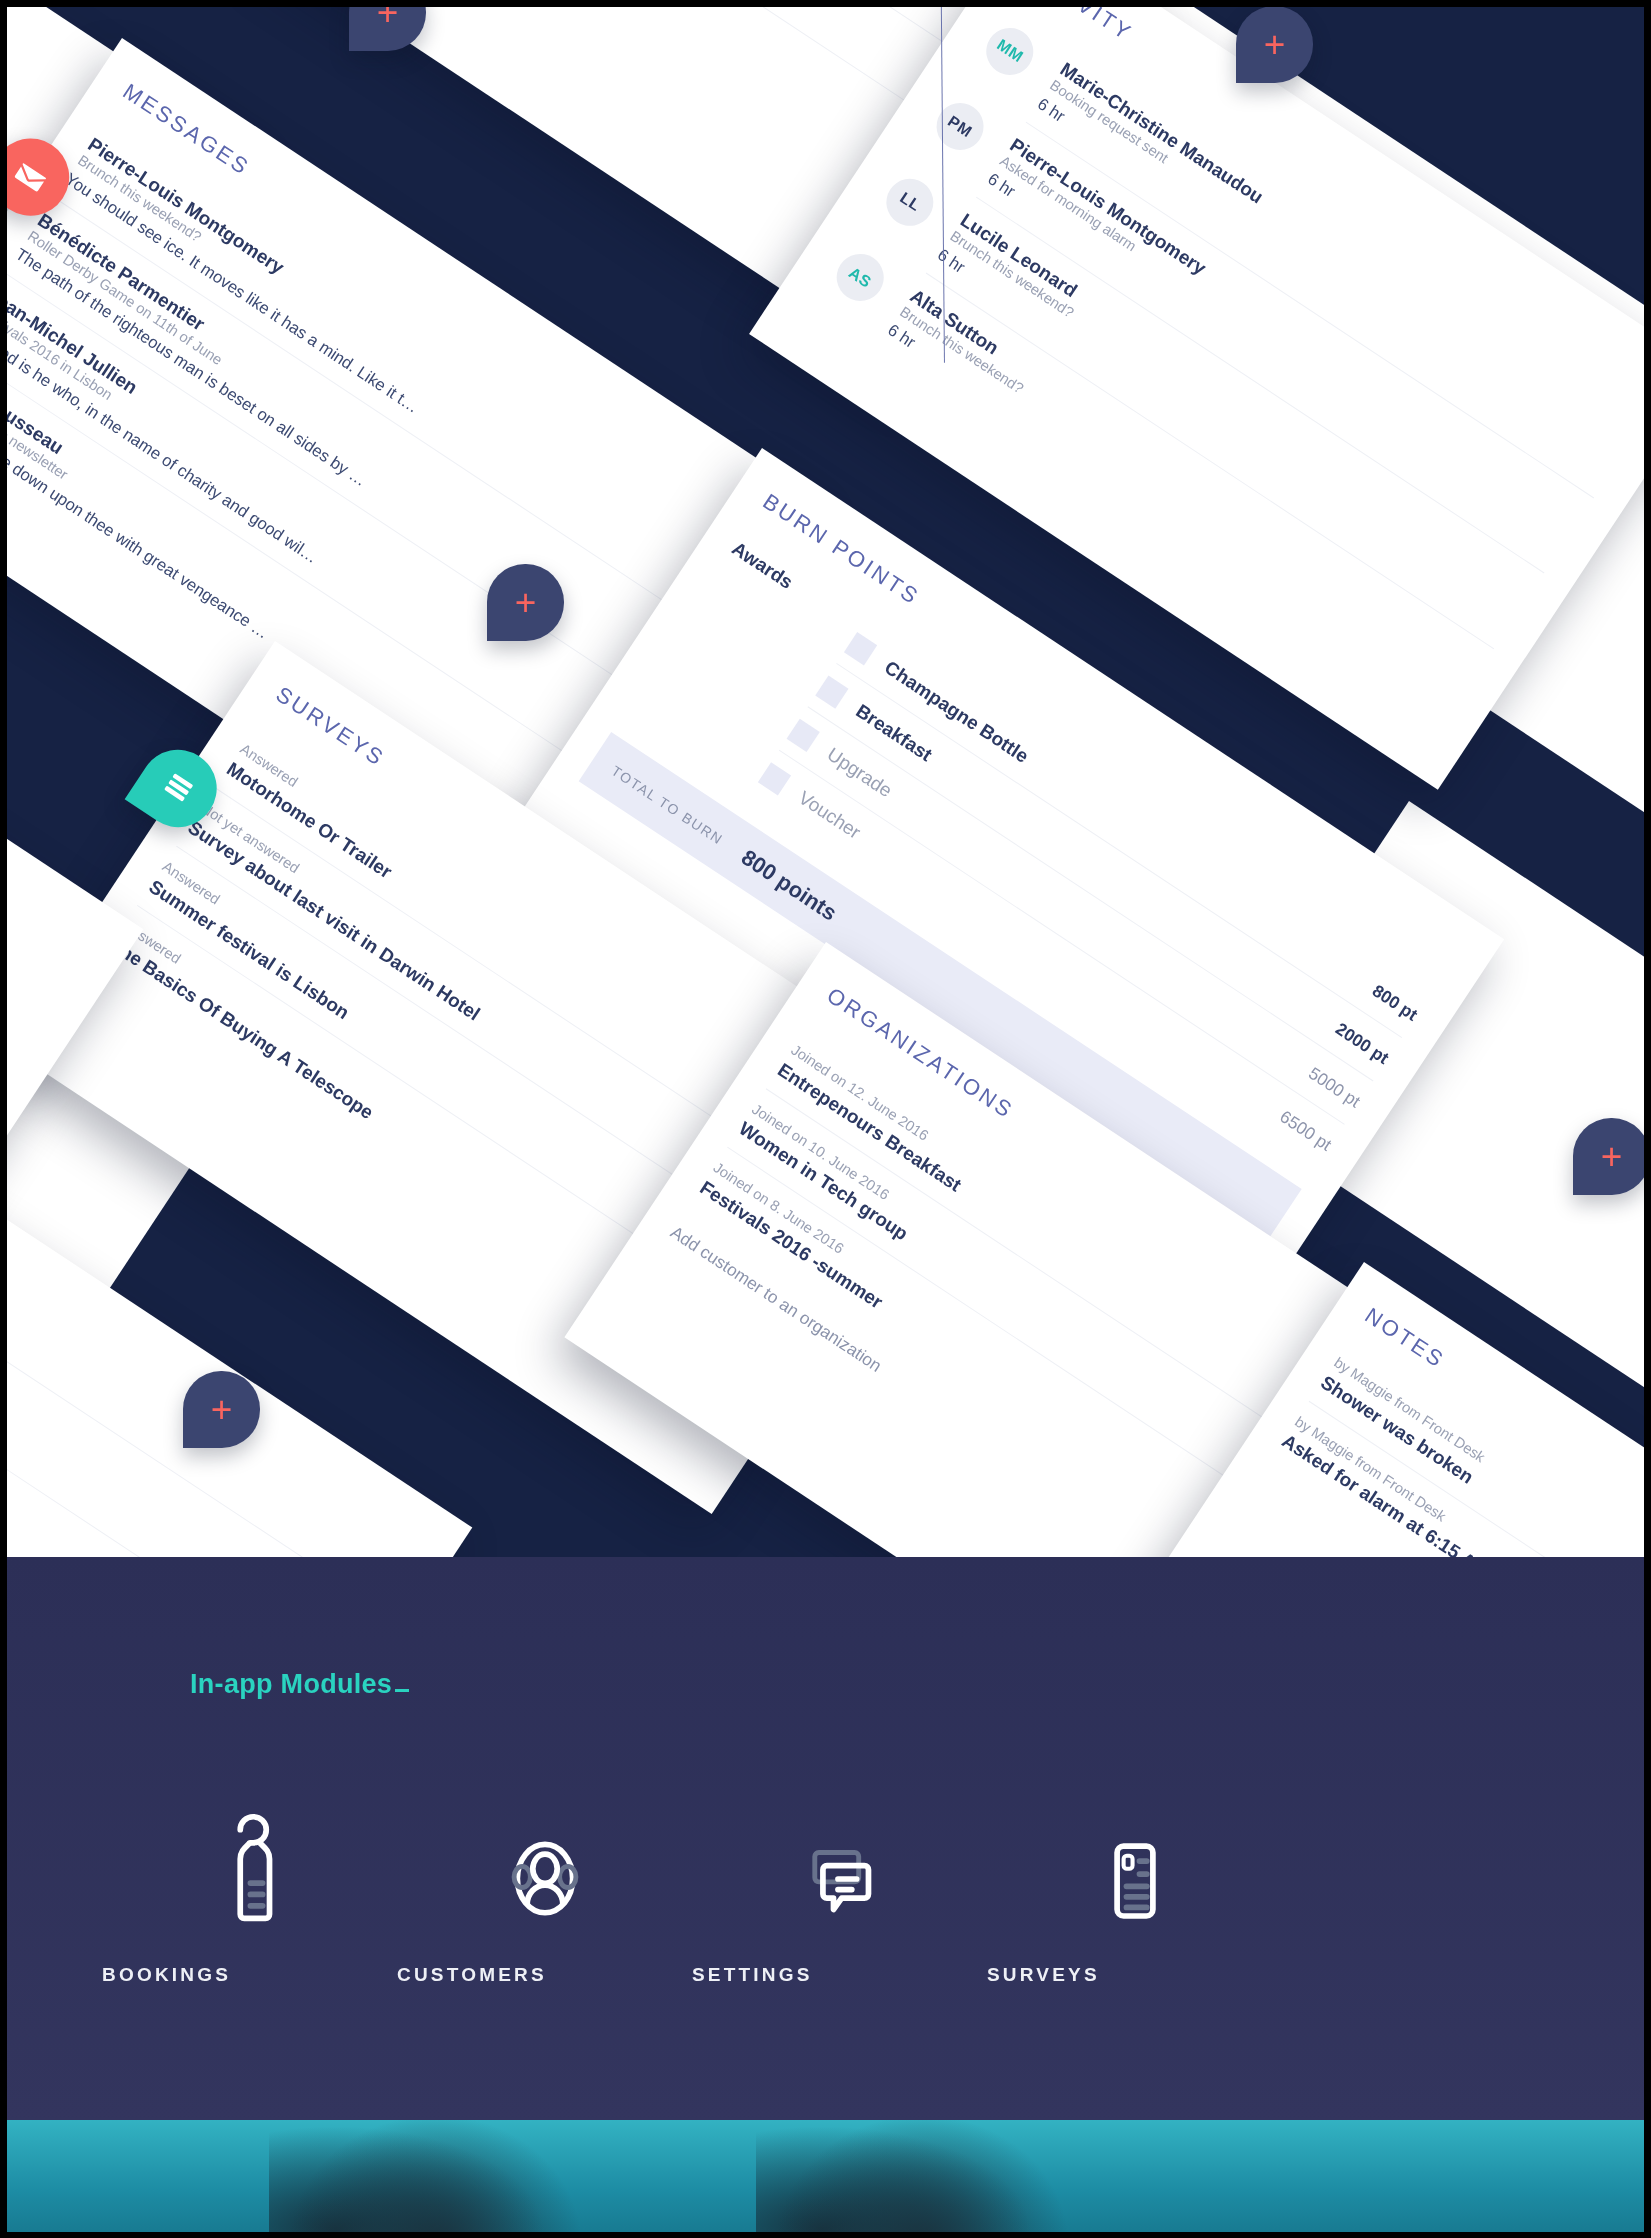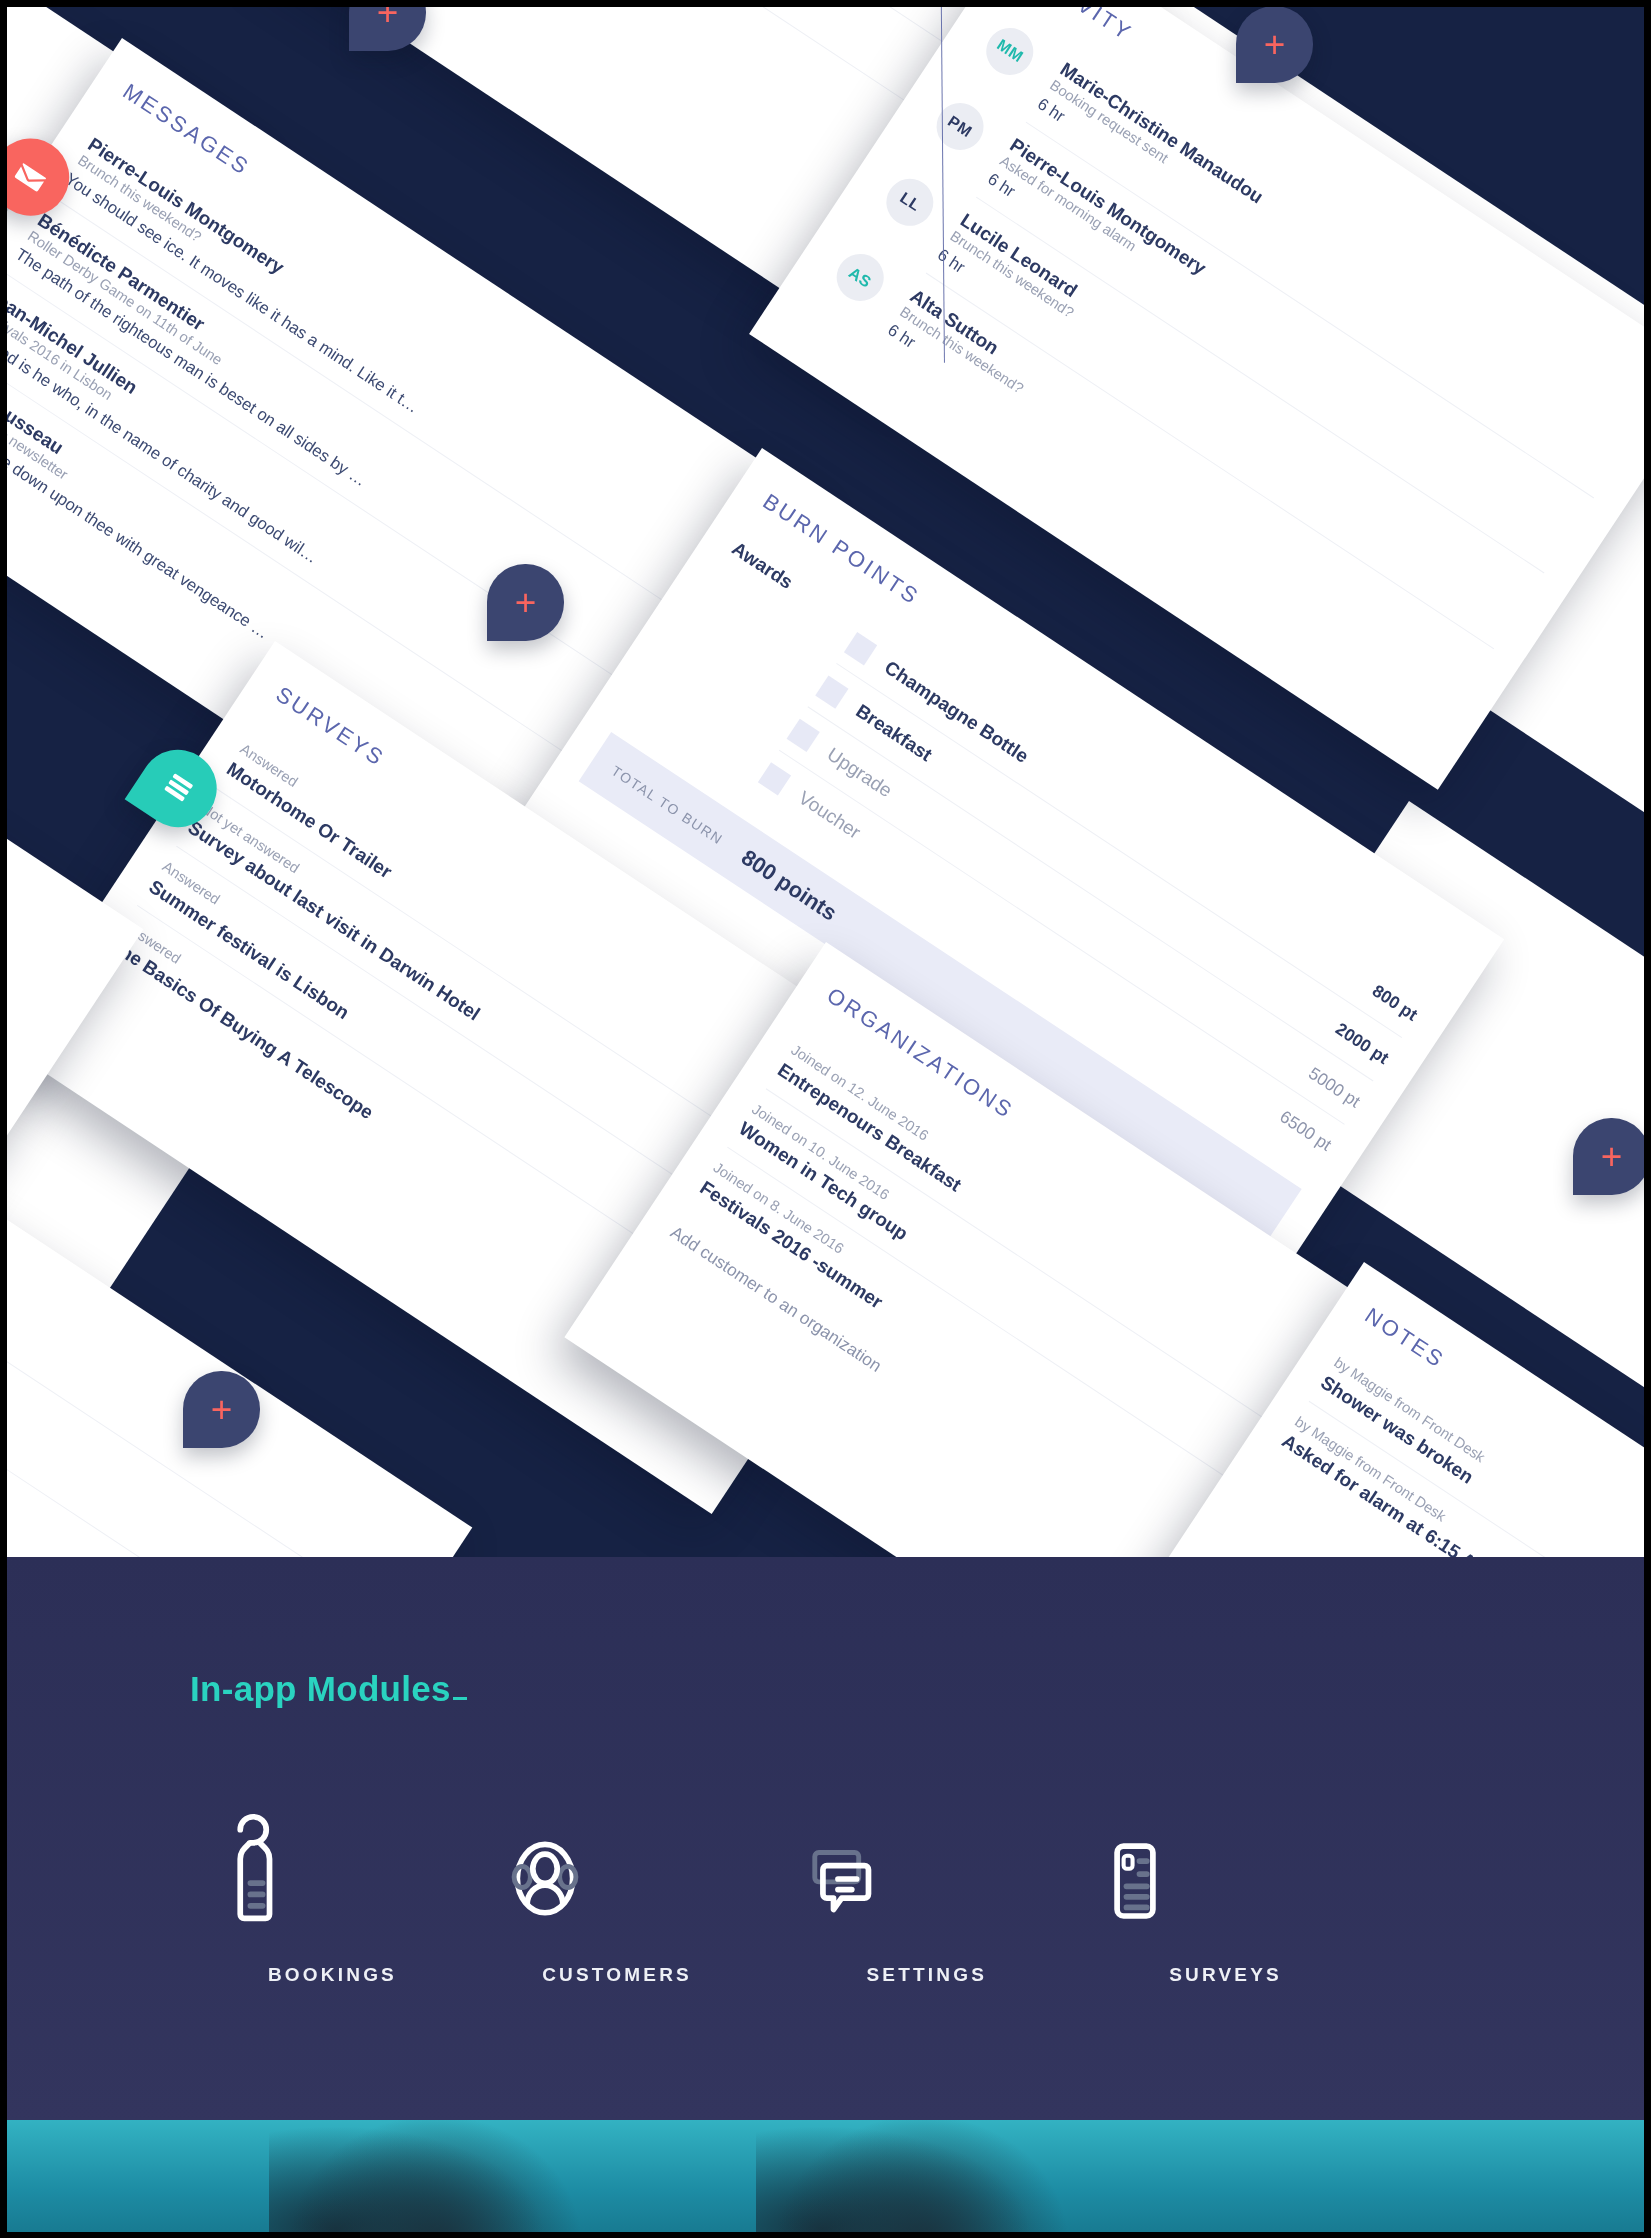--- a/index.html
+++ b/index.html
@@ -101,28 +101,28 @@
 
   
   #modules {
     position: absolute; left: 0; top: 1557px;
     width: 1651px; height: 564px;
     background: #2e3058;
     background: linear-gradient(180deg,#2c2f57 0%, #33355e 100%);
   }
   #modules .kicker {
     position: absolute; left: 190px; top: 112px;
-    color: #2ad3c0; font-size: 35px; font-weight: 700; letter-spacing: 0.3px;
+    color: #2ad3c0; font-size: 27px; font-weight: 700; letter-spacing: 0.3px;
   }
   #modules .kicker .cursor {
     display:inline-block; width:14px; border-bottom:3.2px solid #2ad3c0;
     margin-left:2.6px; vertical-align: 1.3px;
   }
   .mods { position: absolute; left: 102px; top: 237px; width: 1345px; display: flex; }
-  .mod { width: 295px; text-align: right; }
+  .mod { width: 295px; text-align: left; }
   .mod .glyph { height: 135px; display:flex; align-items:flex-end; justify-content:center; }
   .mod .glyph svg { width: 90px; height: 122px; }
   .mod .caption {
     margin-top: 35px; color: #eef0f6; font-size: 19px;
     letter-spacing: 3.2px; font-weight: 700;
   }
 
   
   #photo {
     position: absolute; left: 0; top: 2120px;

